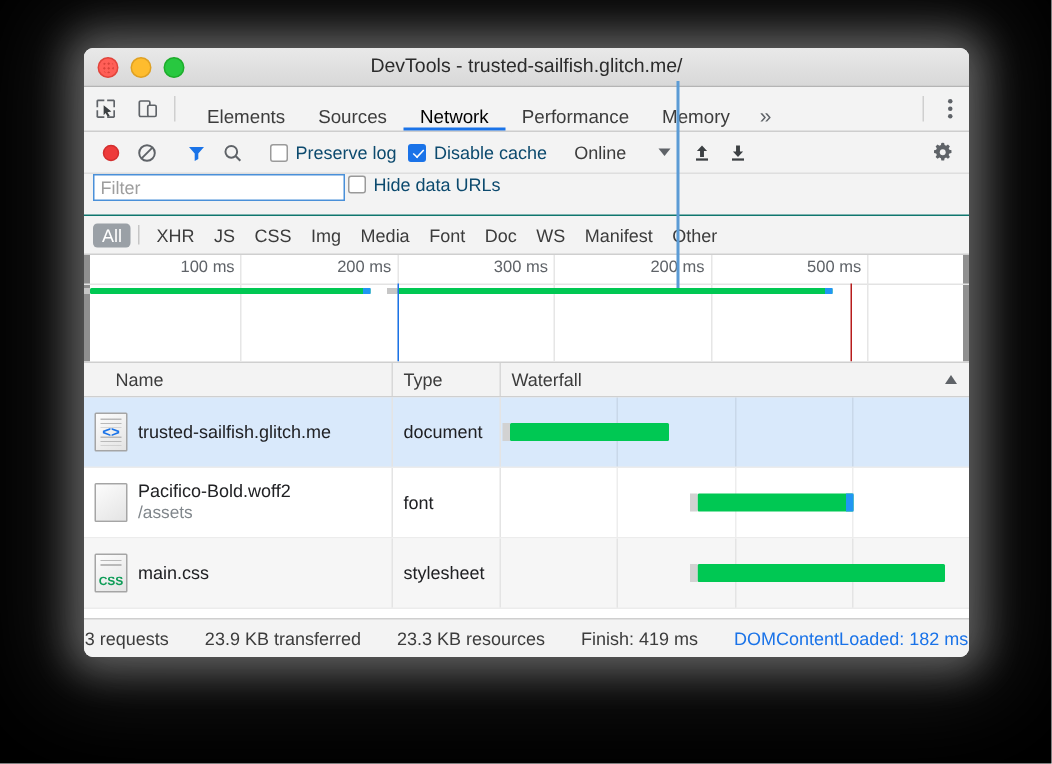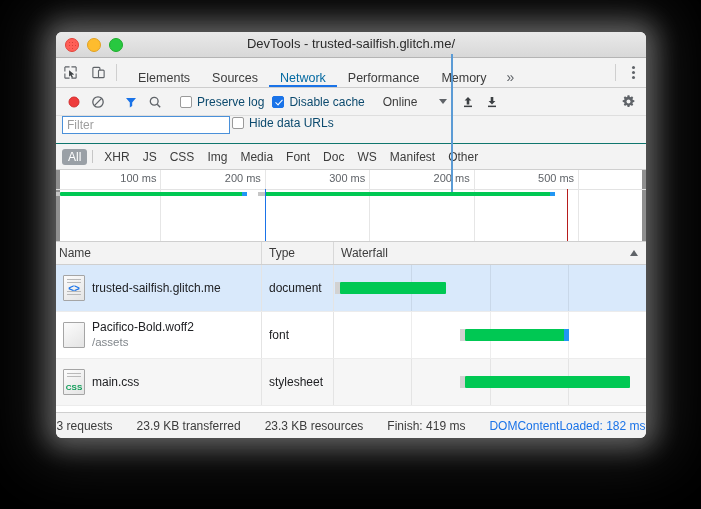--- a/index.html
+++ b/index.html
@@ -102,21 +102,21 @@
     padding: 0 11px;
     display: flex;
     align-items: flex-end;
     font-size: 12.5px;
     color: #3c3c3c;
     border-bottom: 2px solid transparent;
     white-space: nowrap;
     margin-top: 12px;
   }
   .tab.active {
-    color: #0369a1;
+    color: #000000;
     border-bottom-color: #1a73e8;
   }
   .tab.more { font-size: 14px; color: #5f6368; padding: 0 9px; }
   .kebab {
     width: 26px;
     display: flex;
     flex-direction: column;
     align-items: center;
     justify-content: center;
     gap: 2px;
@@ -313,21 +313,21 @@
   .thead {
     height: 22px;
     background: #f3f3f3;
     border-bottom: 1px solid #cfcfcf;
     display: flex;
     align-items: center;
     font-size: 12px;
     color: #3c3c3c;
     flex: 0 0 auto;
   }
-  .col-name { width: 205px; padding-left: 3px; box-sizing: border-box; }
+  .col-name { width: 205px; padding-left: 21px; box-sizing: border-box; }
   .col-type { width: 72px; padding-left: 7px; box-sizing: border-box;
               border-left: 1px solid #d8d8d8; height: 100%;
               display: flex; align-items: center; }
   .col-wf   { flex: 1 1 auto; padding-left: 7px; box-sizing: border-box;
               border-left: 1px solid #d8d8d8; height: 100%;
               display: flex; align-items: center; position: relative; }
   .sortarrow {
     position: absolute;
     right: 8px;
     width: 0; height: 0;

